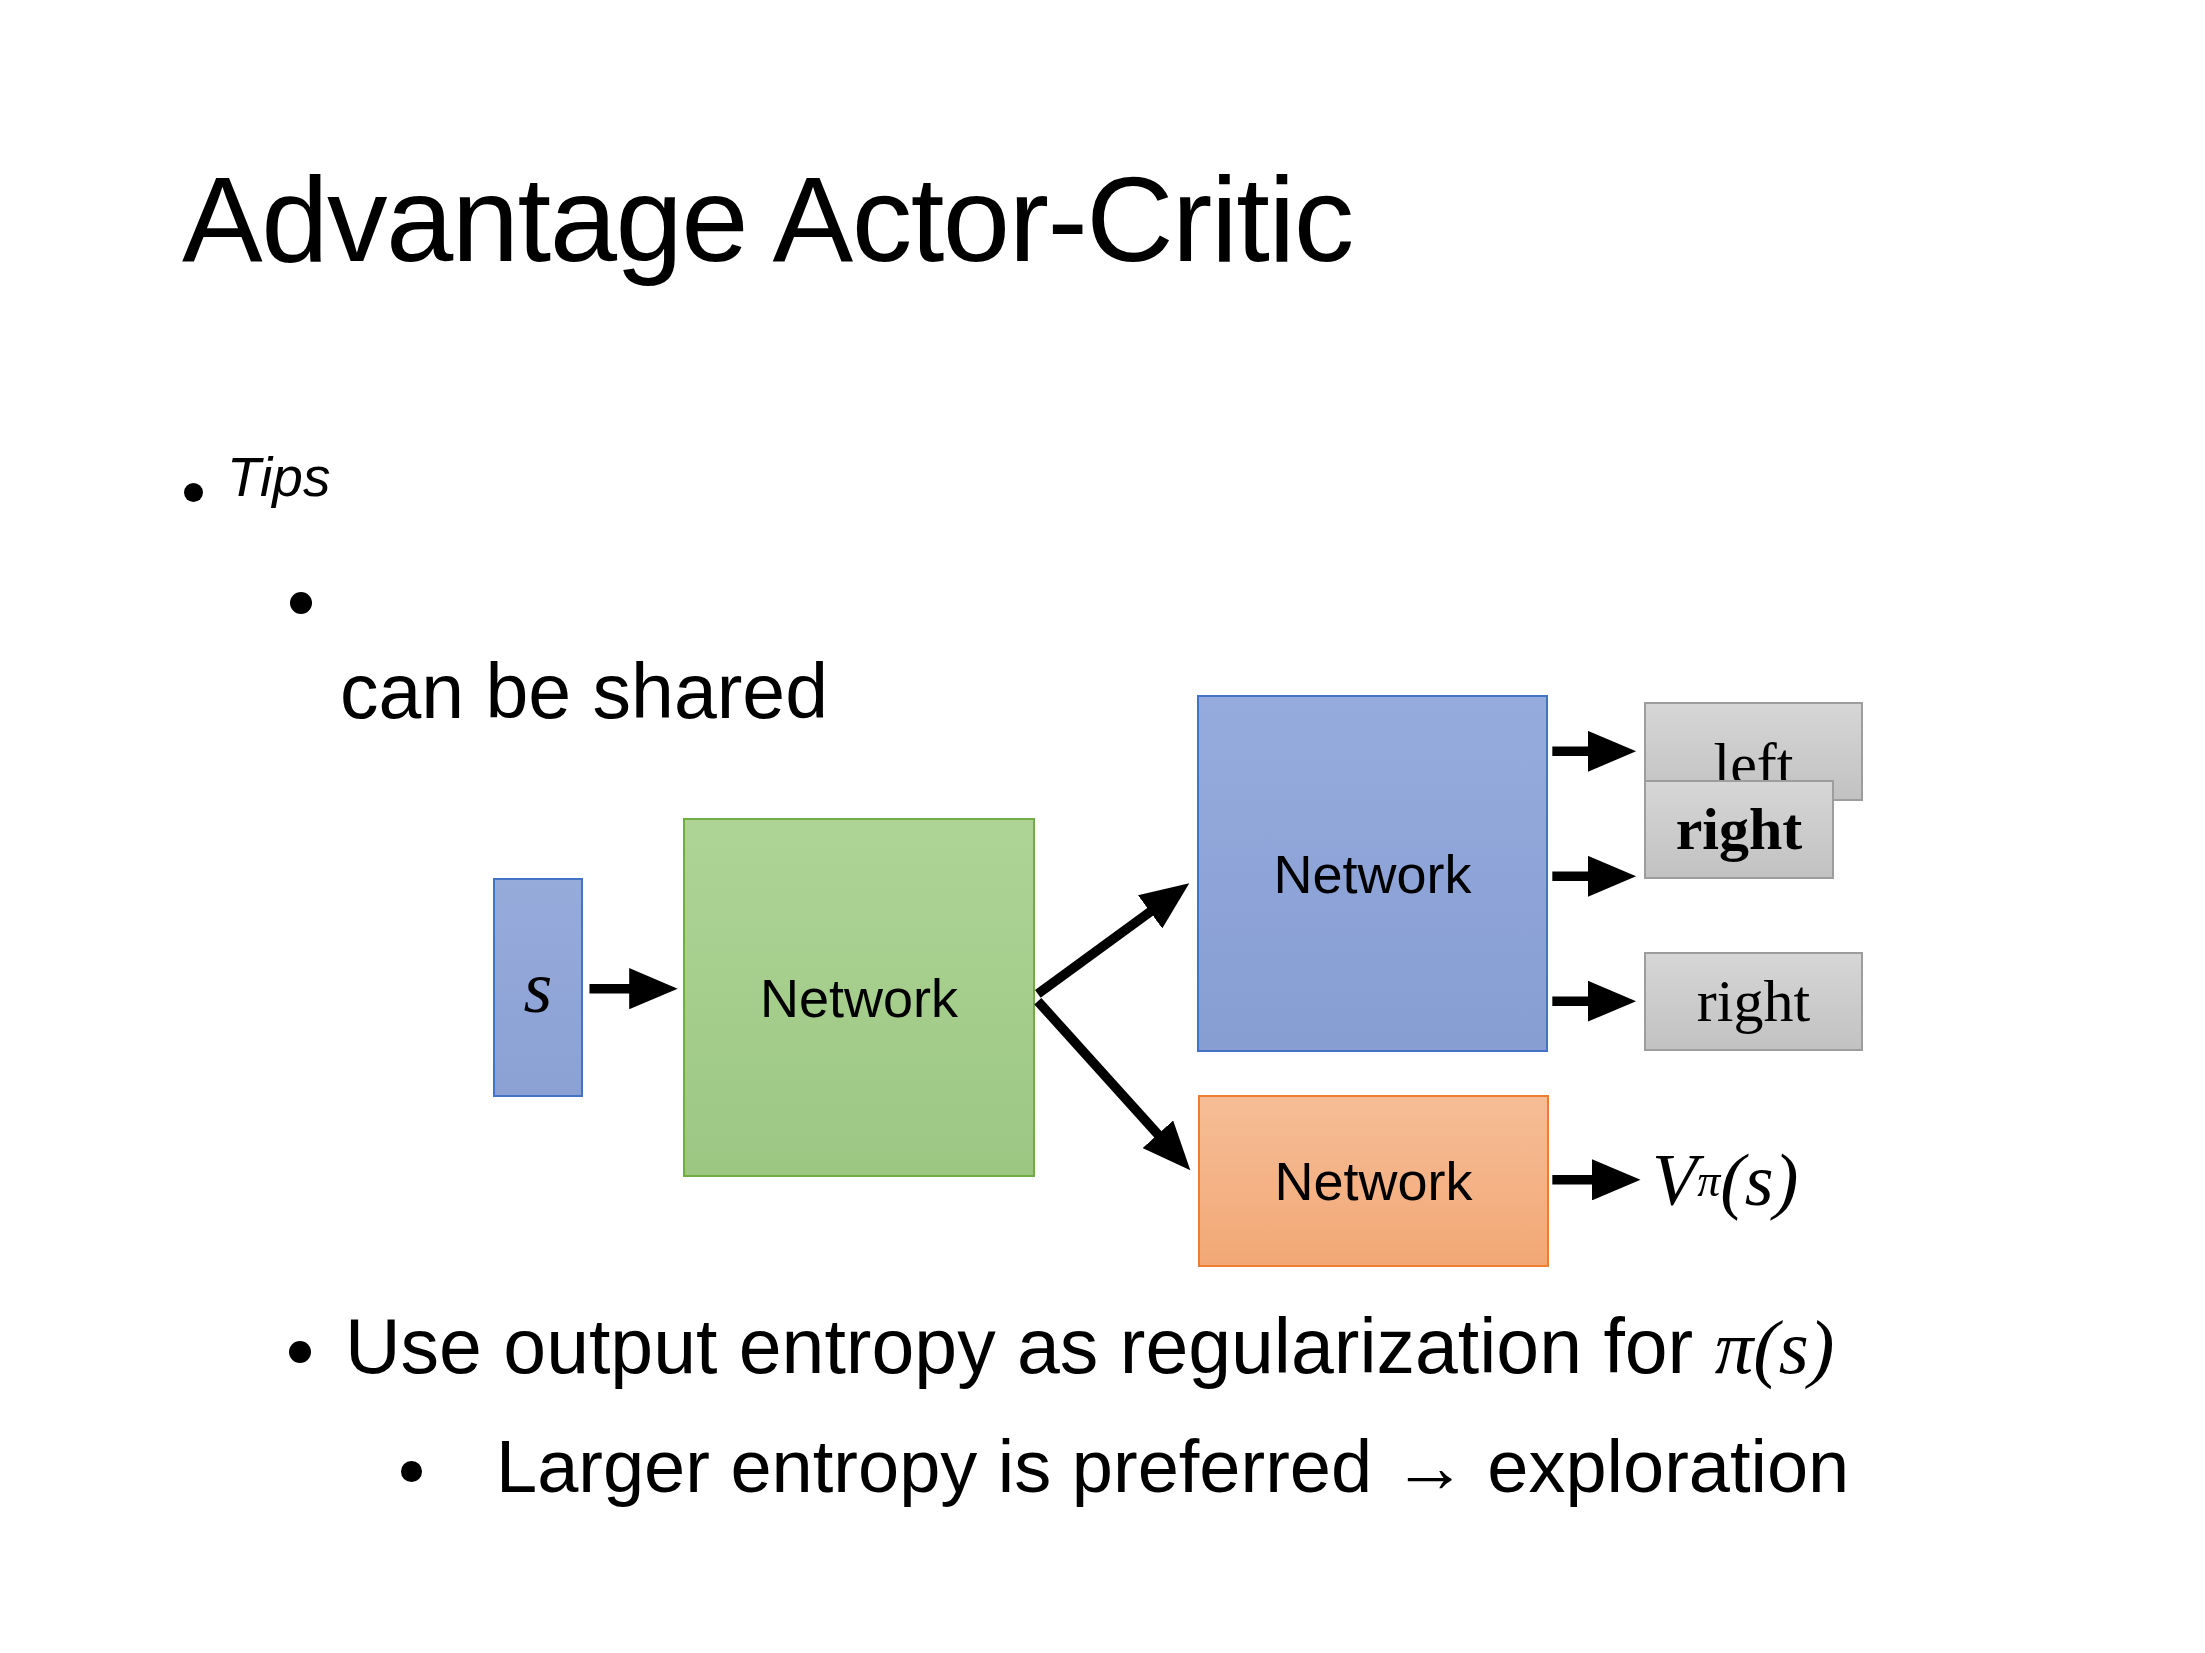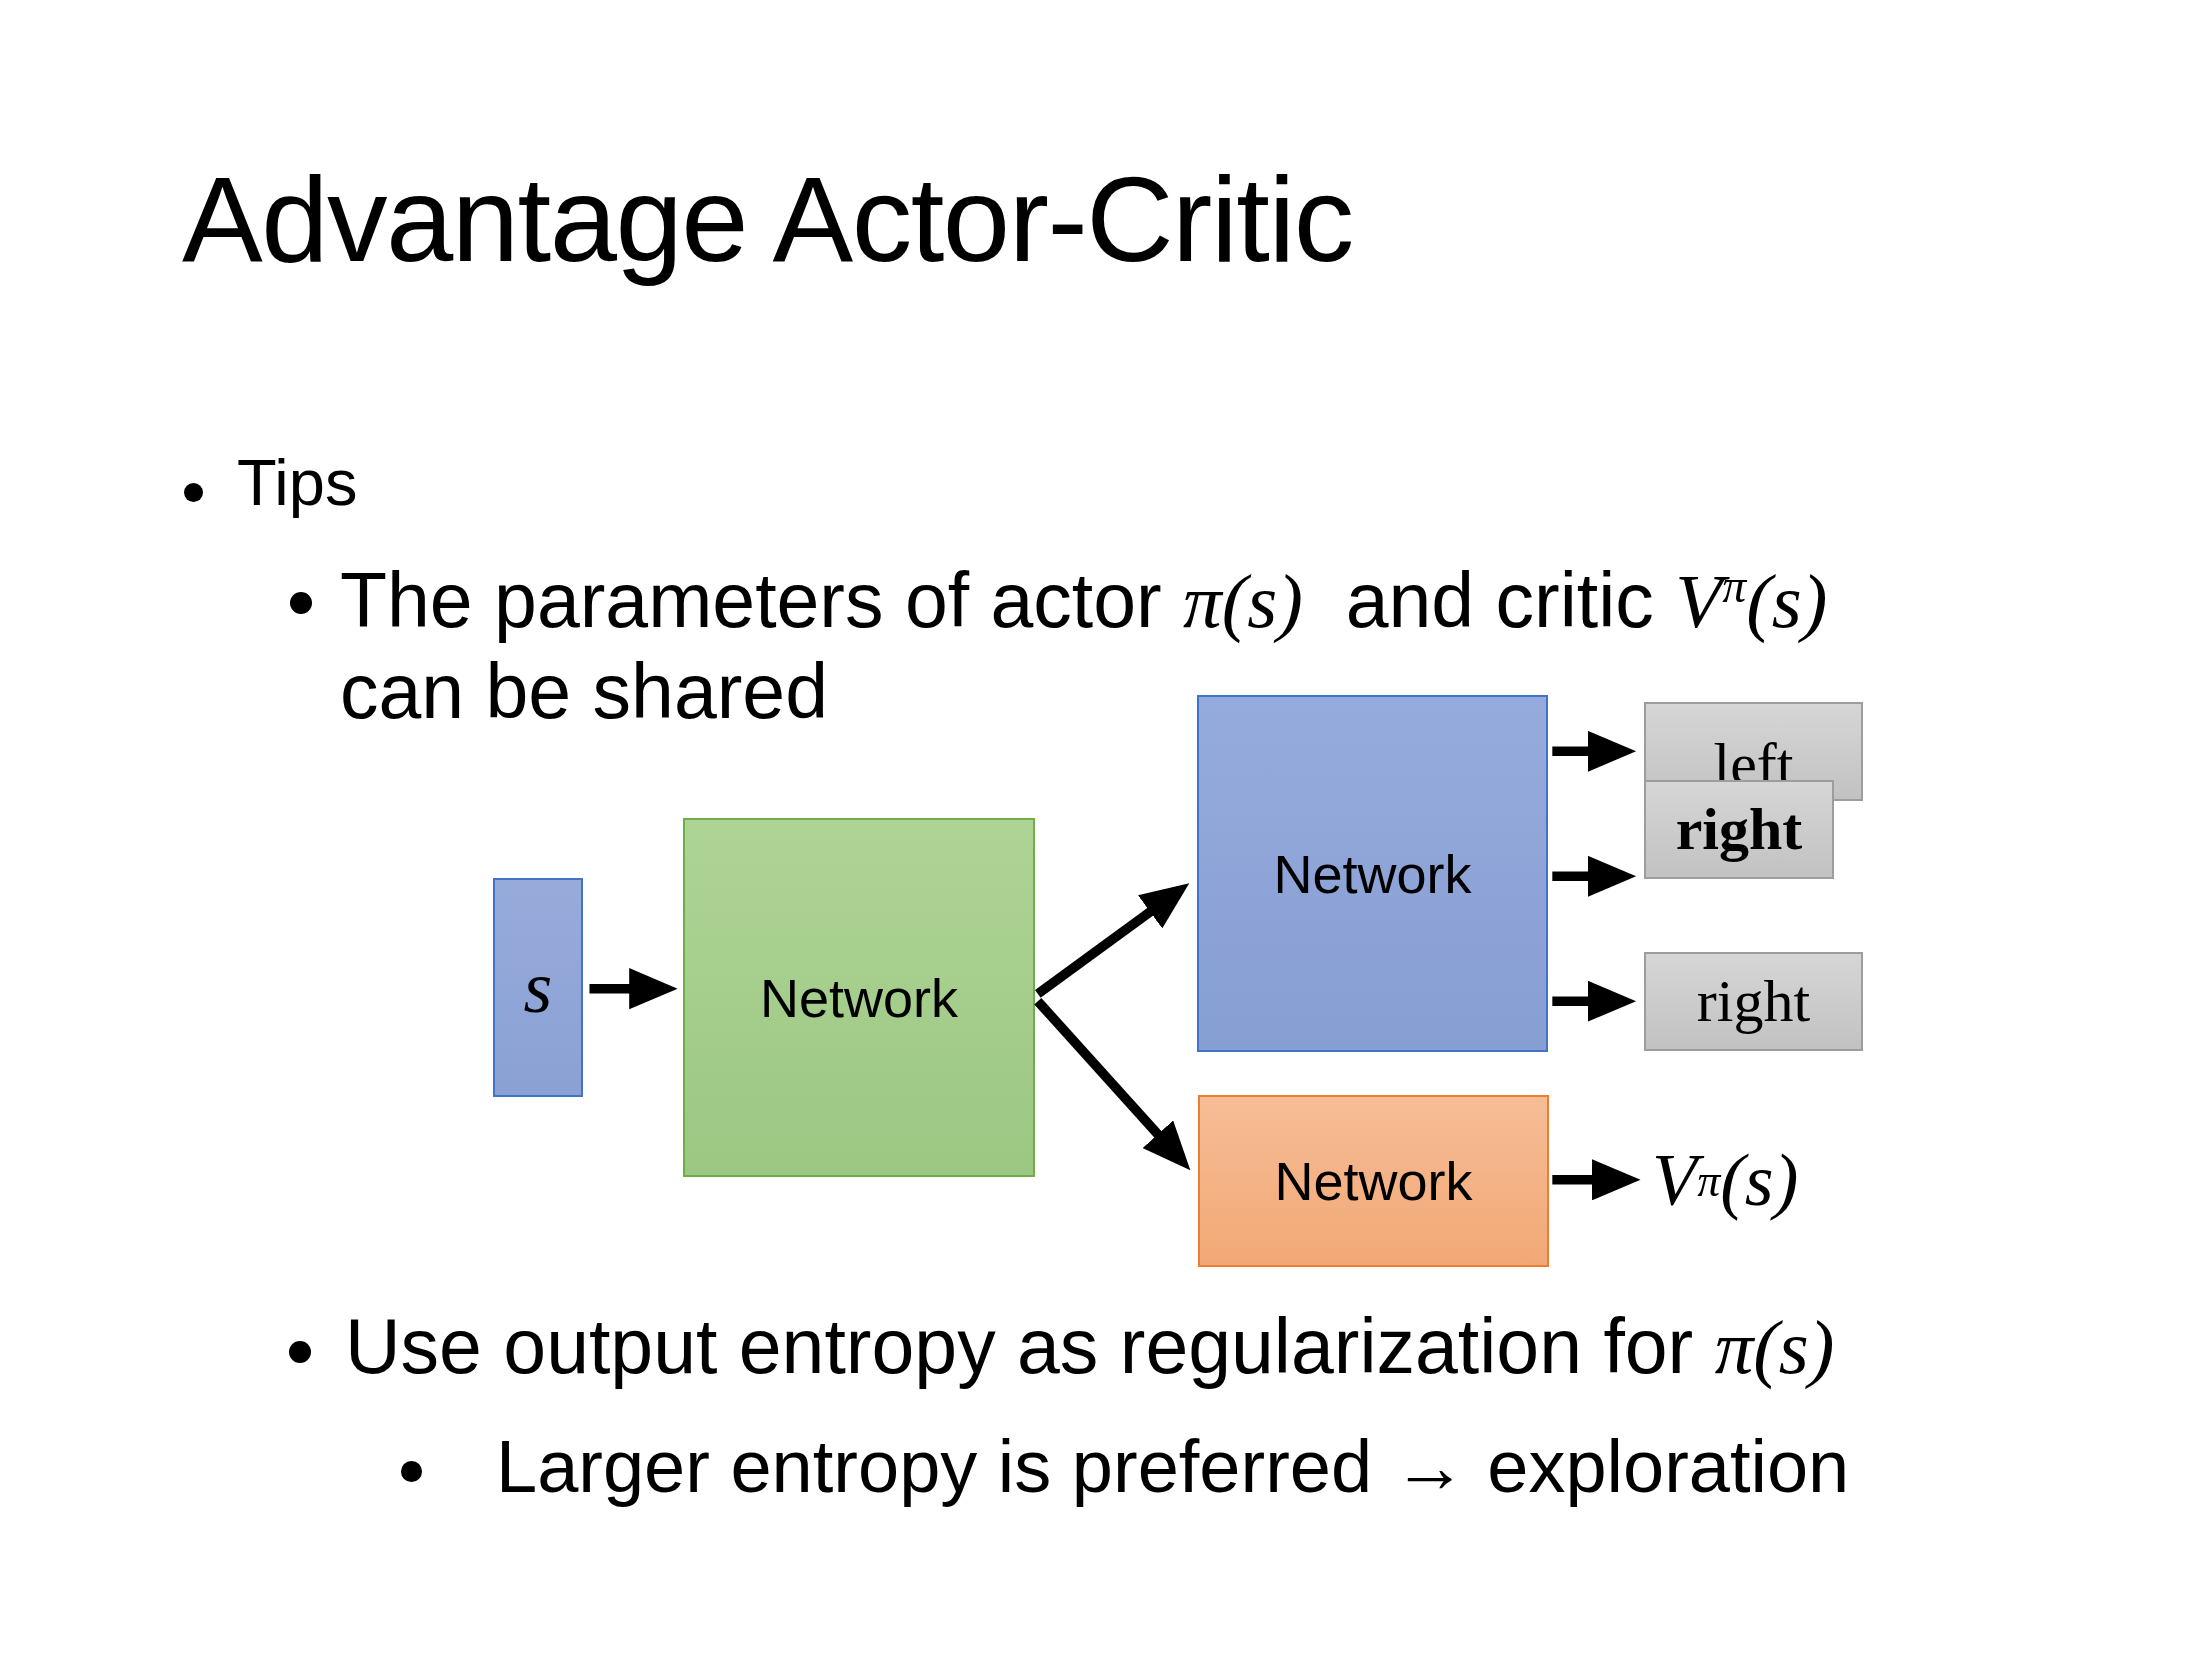--- a/index.html
+++ b/index.html
@@ -86,24 +86,23 @@
   svg.arrows{position:absolute;left:0;top:0;pointer-events:none;}
 </style>
 </head>
 <body>
 
 <div class="slide">
 
   <div class="abs title" style="left:182px;top:147px;">Advantage Actor-Critic</div>
 
   <div class="dotc" style="left:184px;top:483px;width:19px;height:19px;"></div>
-  <div class="trow" style="left:237px;top:444px;font-size:65px;">Tips</div>
+  <div class="trow" style="left:227px;top:444px;font-size:55px;font-style:italic;">Tips</div>
 
   <div class="dotc" style="left:290px;top:592px;width:22px;height:22px;"></div>
-  <div class="trow" style="left:340px;top:554px;font-size:77px;"><span>The parameters of actor </span><span class="math">π(s)</span><span>&nbsp; and critic </span><span class="math">V</span><span class="math sup">π</span><span class="math">(s)</span></div>
 
   <div class="trow" style="left:340px;top:645px;font-size:77px;">can be shared</div>
 
   <div class="box box-state" style="left:493px;top:878px;width:90px;height:219px;">
     <span class="state-label">s</span>
   </div>
 
   <div class="box box-shared" style="left:683px;top:818px;width:352px;height:359px;">
     <span class="net-label">Network</span>
   </div>

